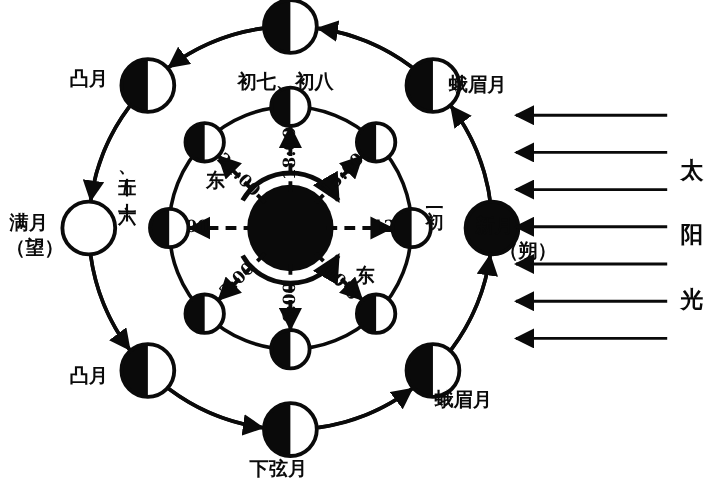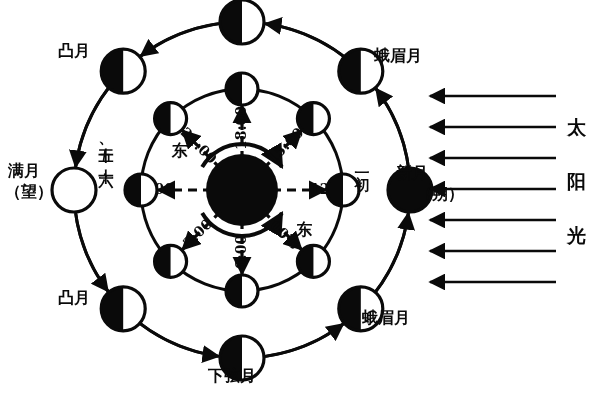--- a/index.html
+++ b/index.html
@@ -26,20 +26,21 @@
     line-height:1;
     white-space:nowrap;
   }
   .htxt{
     position:absolute;
     font-family:"DejaVu Sans","Liberation Sans",sans-serif;
     font-weight:700;
     color:#0a0a0a;
     white-space:nowrap;
     line-height:1.05;
+    margin-top:15px;
   }
 </style>
 </head>
 <body>
 
 <div id="stage">
   <svg id="svg-root" width="600" height="400" viewBox="0 0 600 400">
     <defs>
       <marker id="arrowEnd" viewBox="0 0 10 10" refX="9" refY="5" markerWidth="6" markerHeight="6" orient="auto-start-reverse">
         <path d="M0,0 L10,5 L0,10 z" fill="#0a0a0a"></path>
@@ -191,20 +192,21 @@
 
   <div class="htxt" id="sun-char-0" style="right:14px;top:118px;font-size:19px;">太</div>
   <div class="htxt" id="sun-char-1" style="right:14px;top:172px;font-size:19px;">阳</div>
   <div class="htxt" id="sun-char-2" style="right:14px;top:226px;font-size:19px;">光</div>
 
   <div class="htxt" id="lbl-new-0" style="left:396px;top:165px;font-size:16px;">新月</div>
   <div class="htxt" id="lbl-new-1" style="left:416px;top:186px;font-size:16px;">（朔）</div>
 
   <div class="htxt" id="lbl-waxcres" style="left:374px;top:48px;font-size:16px;">蛾眉月</div>
 
+  <div class="htxt" id="lbl-firstq" style="left:198px;top:45px;font-size:16px;">初七、初八</div>
 
   <div class="htxt" id="lbl-waxgib" style="left:58px;top:43px;font-size:16px;">凸月</div>
 
   <div class="htxt" id="lbl-full-0" style="left:8px;top:163px;font-size:16px;">满月</div>
   <div class="htxt" id="lbl-full-1" style="left:5px;top:184px;font-size:16px;">（望）</div>
 
   <div class="htxt" id="lbl-wangib" style="left:58px;top:290px;font-size:16px;">凸月</div>
 
   <div class="htxt" id="lbl-lastq" style="left:208px;top:368px;font-size:16px;">下弦月</div>
 

